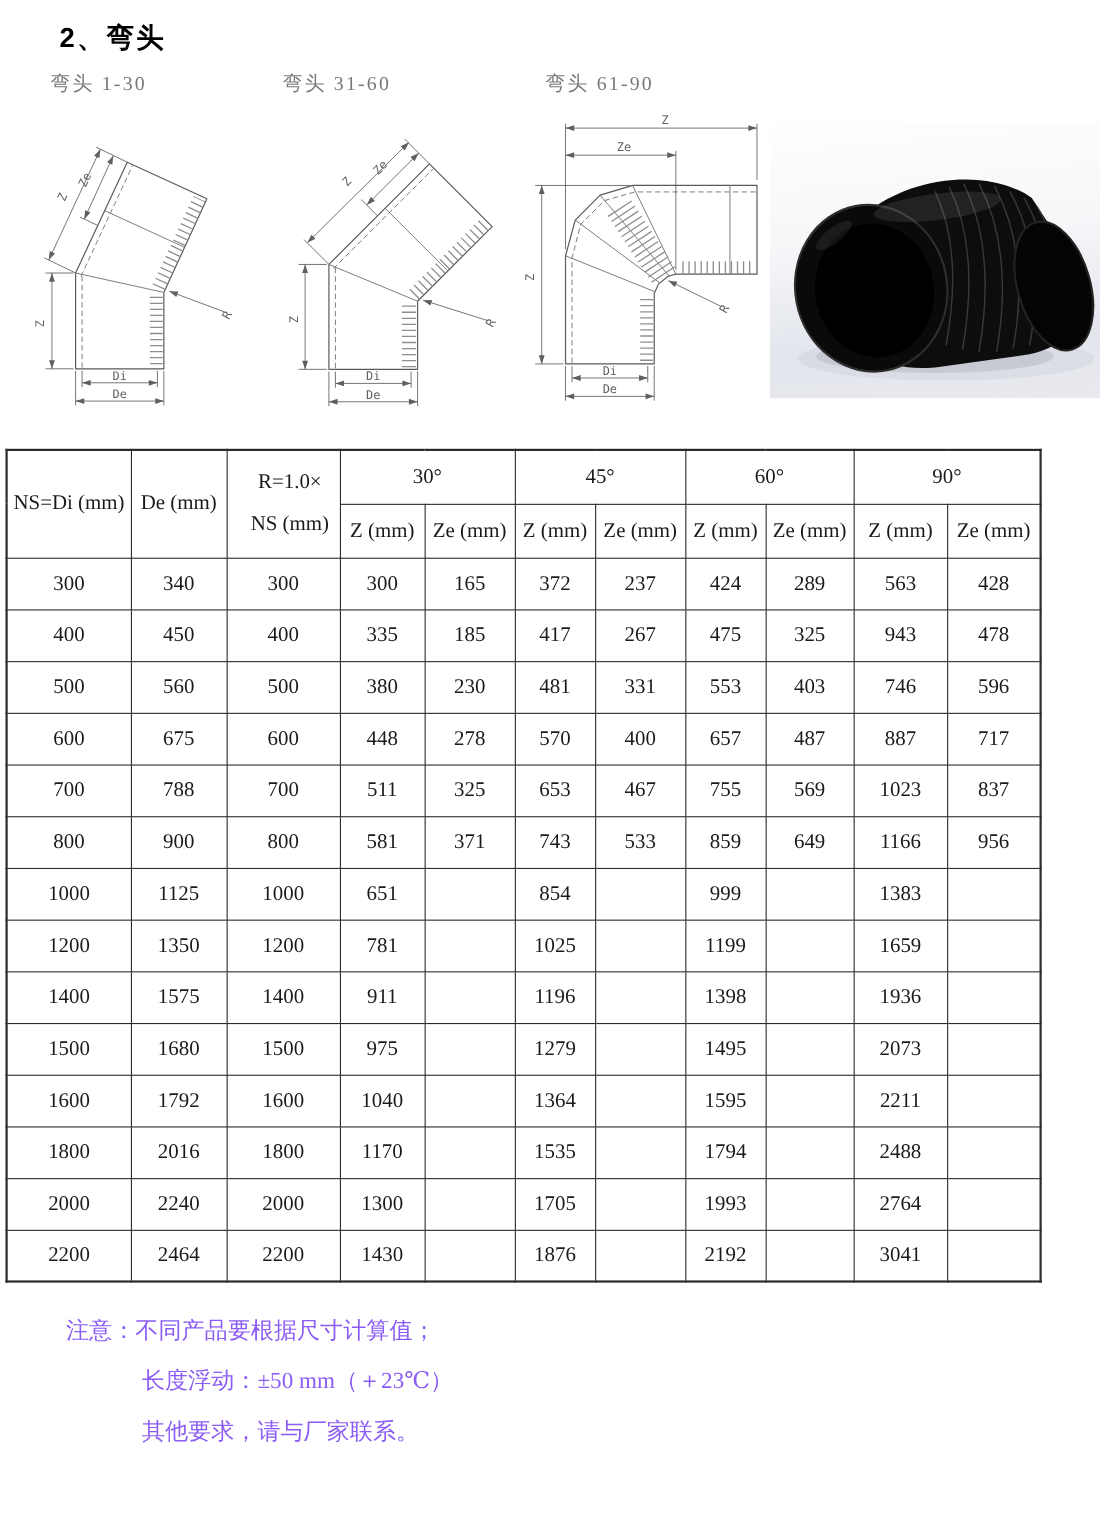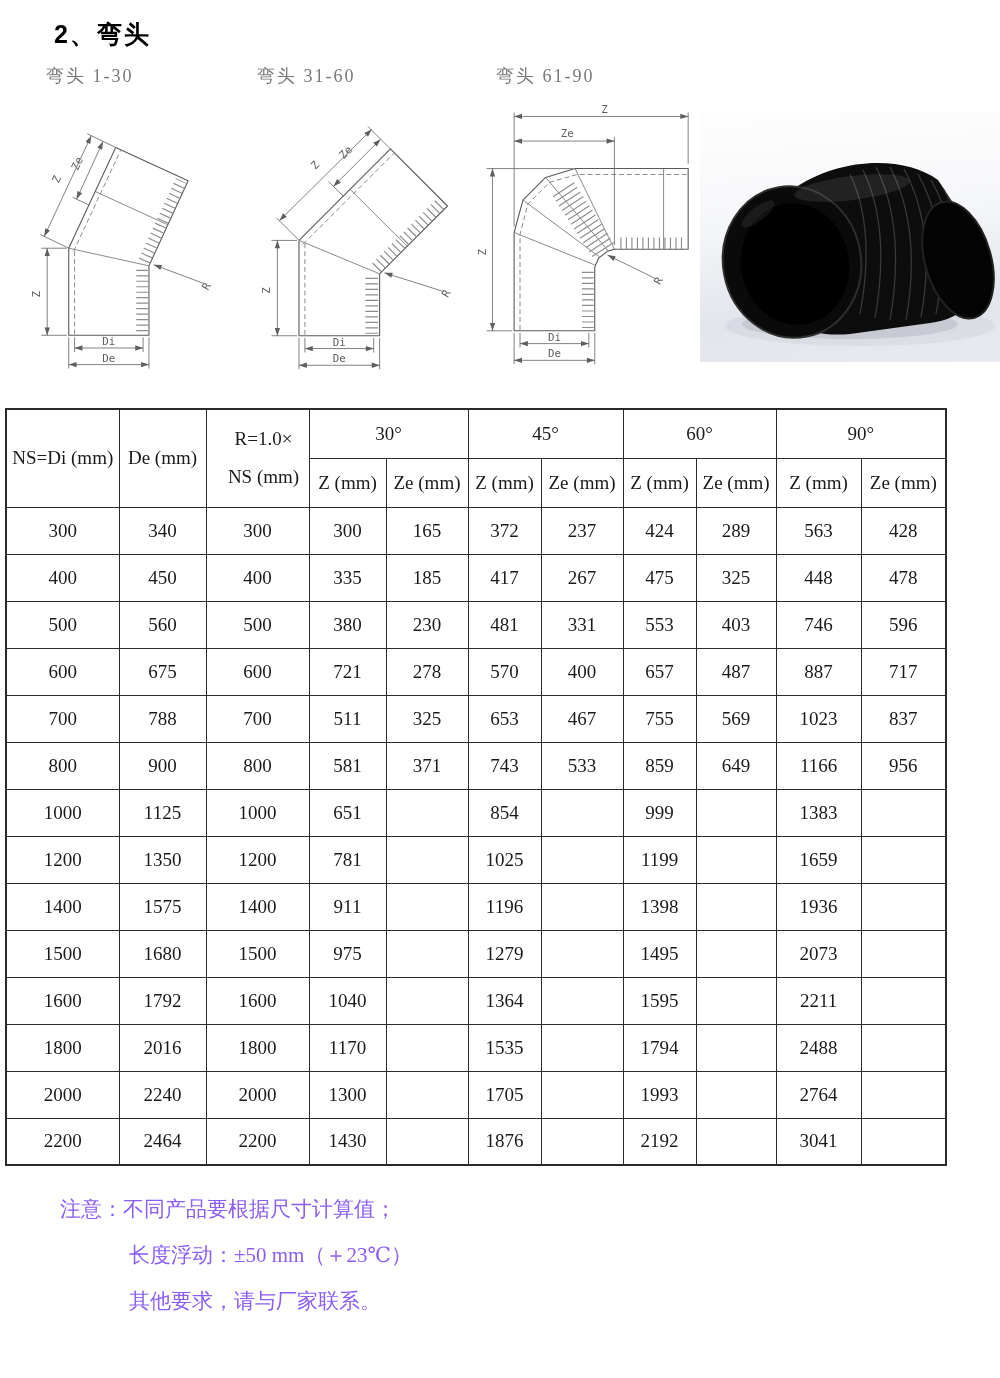--- a/index.html
+++ b/index.html
@@ -308,41 +308,41 @@
         <tr>
           <td>400</td>
           <td>450</td>
           <td>400</td>
           <td>335</td>
           <td>185</td>
           <td>417</td>
           <td>267</td>
           <td>475</td>
           <td>325</td>
-          <td>448</td>
+          <td>943</td>
           <td>478</td>
         </tr>
         <tr>
           <td>500</td>
           <td>560</td>
           <td>500</td>
           <td>380</td>
           <td>230</td>
           <td>481</td>
           <td>331</td>
           <td>553</td>
           <td>403</td>
           <td>746</td>
           <td>596</td>
         </tr>
         <tr>
           <td>600</td>
           <td>675</td>
           <td>600</td>
-          <td>721</td>
+          <td>448</td>
           <td>278</td>
           <td>570</td>
           <td>400</td>
           <td>657</td>
           <td>487</td>
           <td>887</td>
           <td>717</td>
         </tr>
         <tr>
           <td>700</td>

